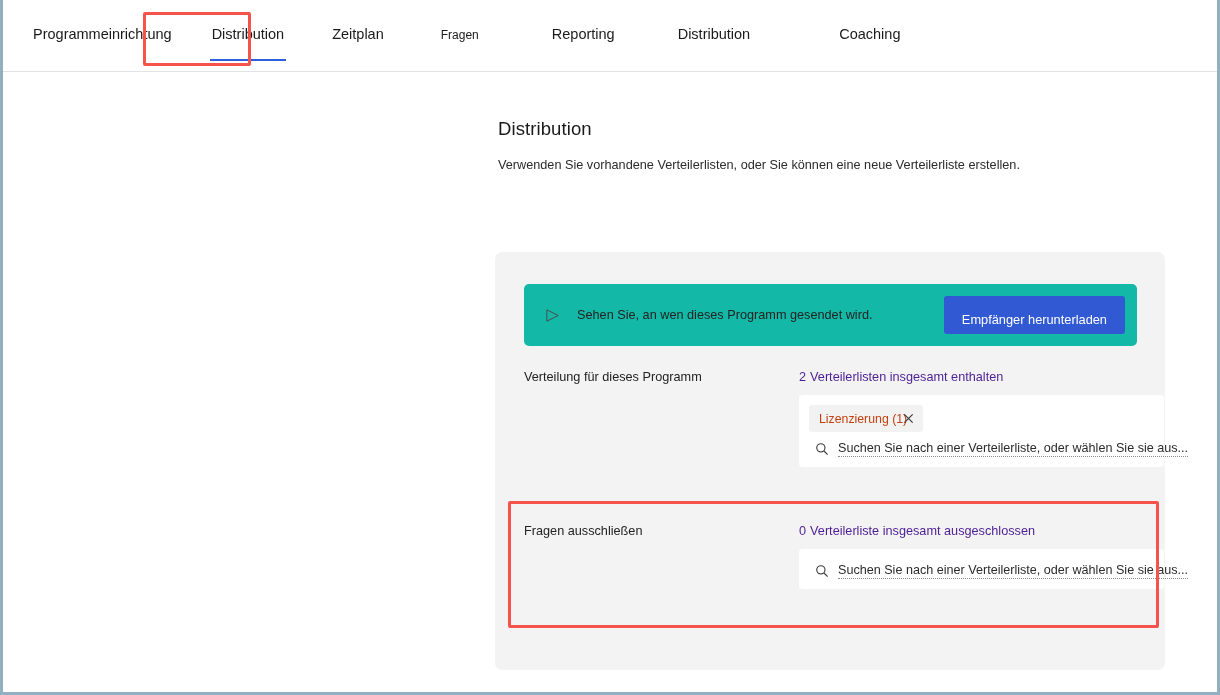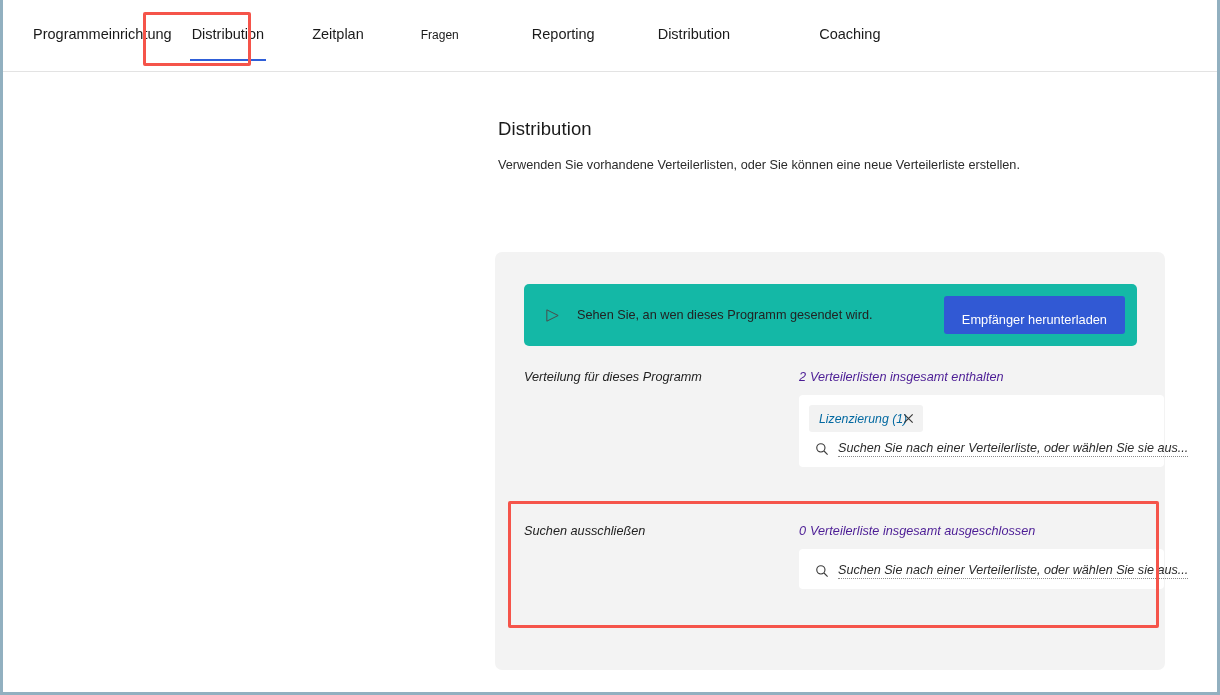--- a/index.html
+++ b/index.html
@@ -52,21 +52,21 @@
   .tab.tab-active::after {
     content: "";
     position: absolute;
     left: -2px;
     right: -2px;
     bottom: -17px;
     height: 2px;
     background: #2f5ed8;
   }
   
-  #tab-programmeinrichtung { margin-right: 20px; }
+  #tab-programmeinrichtung { margin-right: 40px; }
   #tab-distribution        { margin-right: 48px; }
   #tab-zeitplan            { margin-right: 57px; }
   #tab-fragen              { margin-right: 73px; }
   #tab-reporting           { margin-right: 63px; }
   #tab-kommunikation       { margin-right: 89px; }
 
   
   #tab-highlight-box {
     position: absolute;
     left: 140px;
@@ -159,21 +159,20 @@
     cursor: pointer;
     white-space: nowrap;
   }
 
   
   .settings-row {
     position: absolute;
     left: 29px;
     width: 613px;
     box-sizing: border-box;
-    font-style: italic;
   }
   .settings-row-label {
     position: absolute;
     left: 0;
     top: 0;
     width: 250px;
     font-size: 12.7px;
     color: #222222;
     white-space: nowrap;
   }
@@ -210,21 +209,21 @@
   }
   .chip {
     position: relative;
     display: inline-flex;
     align-items: center;
     background: #f2f2f2;
     border-radius: 3px;
     height: 27px;
     padding: 0 8px 0 10px;
     font-size: 12.3px;
-    color: #0369a1;
+    color: #c2410c;
     white-space: nowrap;
     cursor: default;
   }
   .chip-remove {
     position: relative;
     margin-left: -5px;
     width: 13px;
     height: 13px;
     cursor: pointer;
     color: #3a3a3a;
@@ -335,21 +334,21 @@
                   <circle cx="6.7" cy="6.7" r="4.7"></circle>
                   <path d="M10.3 10.3 L14.4 14.4"></path>
                 </svg>
                 <span class="search-placeholder">Suchen Sie nach einer Verteilerliste, oder wählen Sie sie aus...</span>
               </div>
             </div>
           </div>
         </div>
 
         <div class="settings-row" id="row-exclude">
-          <div class="settings-row-label">Suchen ausschließen</div>
+          <div class="settings-row-label">Fragen ausschließen</div>
           <div class="settings-row-body">
             <div class="count-line">
               <span class="count-number">0</span><span>Verteilerliste insgesamt ausgeschlossen</span>
             </div>
             <div class="select-control">
               <div class="search-line">
                 <svg class="search-icon" viewBox="0 0 16 16" fill="none" stroke="currentColor" stroke-width="1.3">
                   <circle cx="6.7" cy="6.7" r="4.7"></circle>
                   <path d="M10.3 10.3 L14.4 14.4"></path>
                 </svg>

